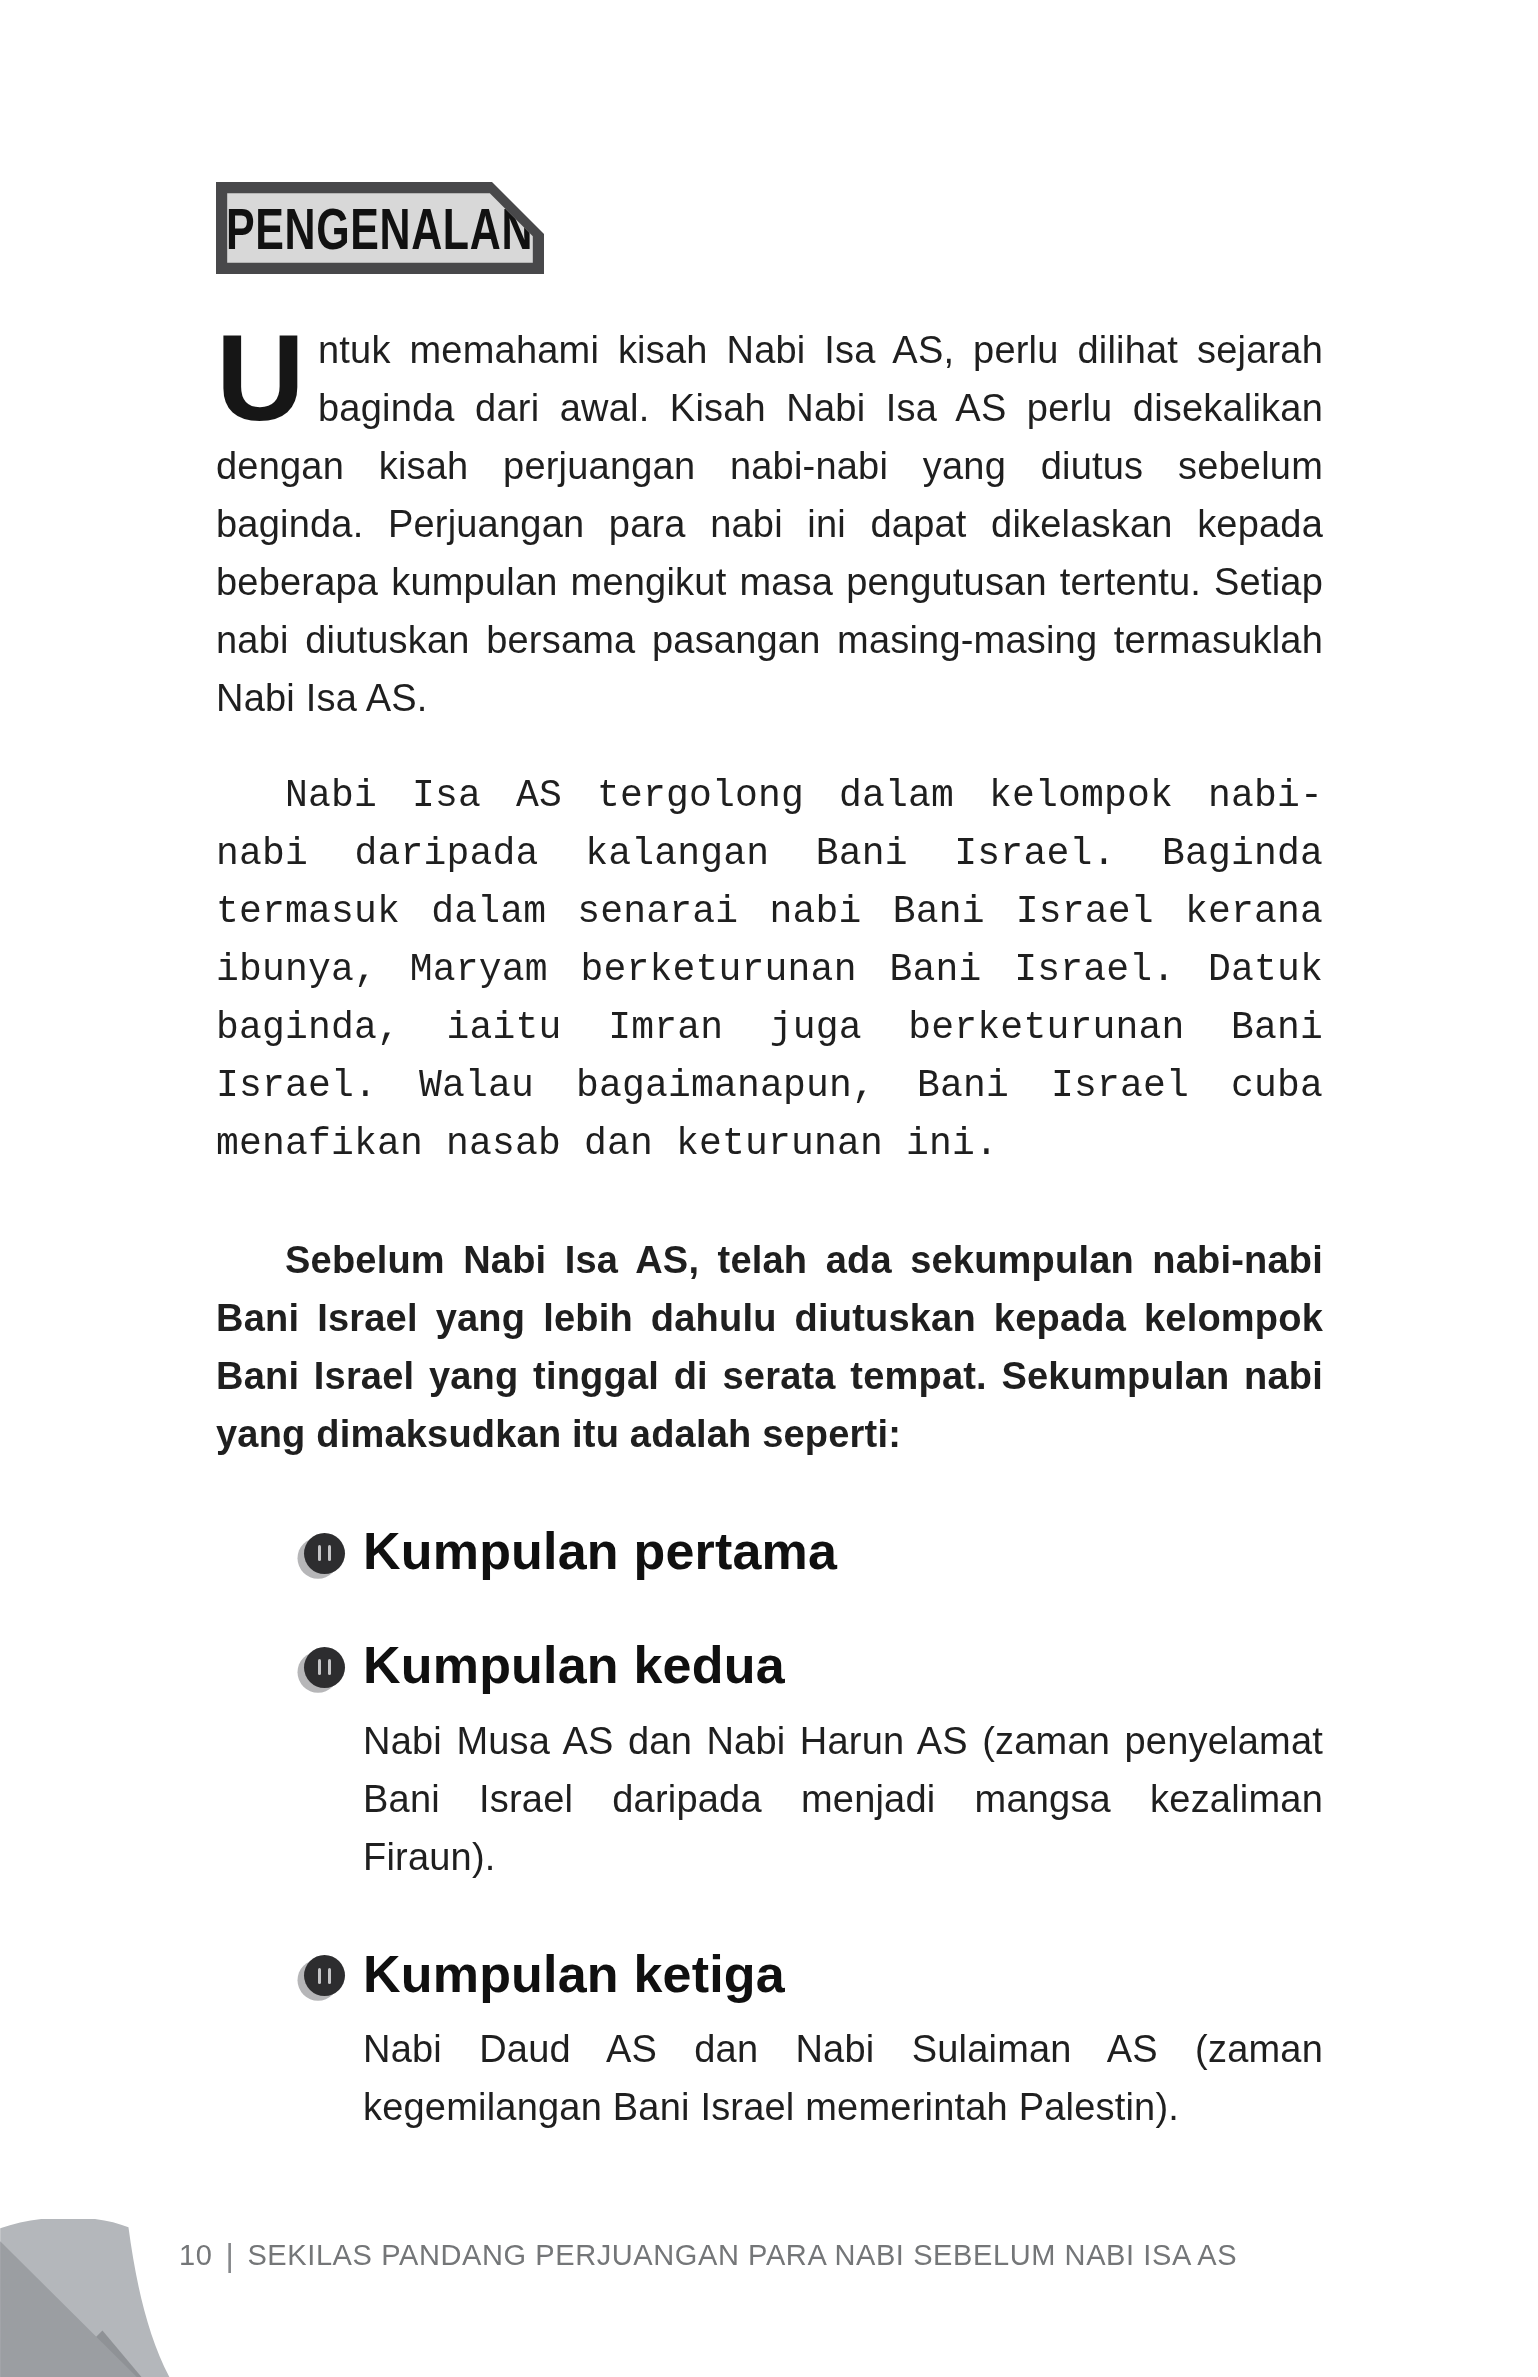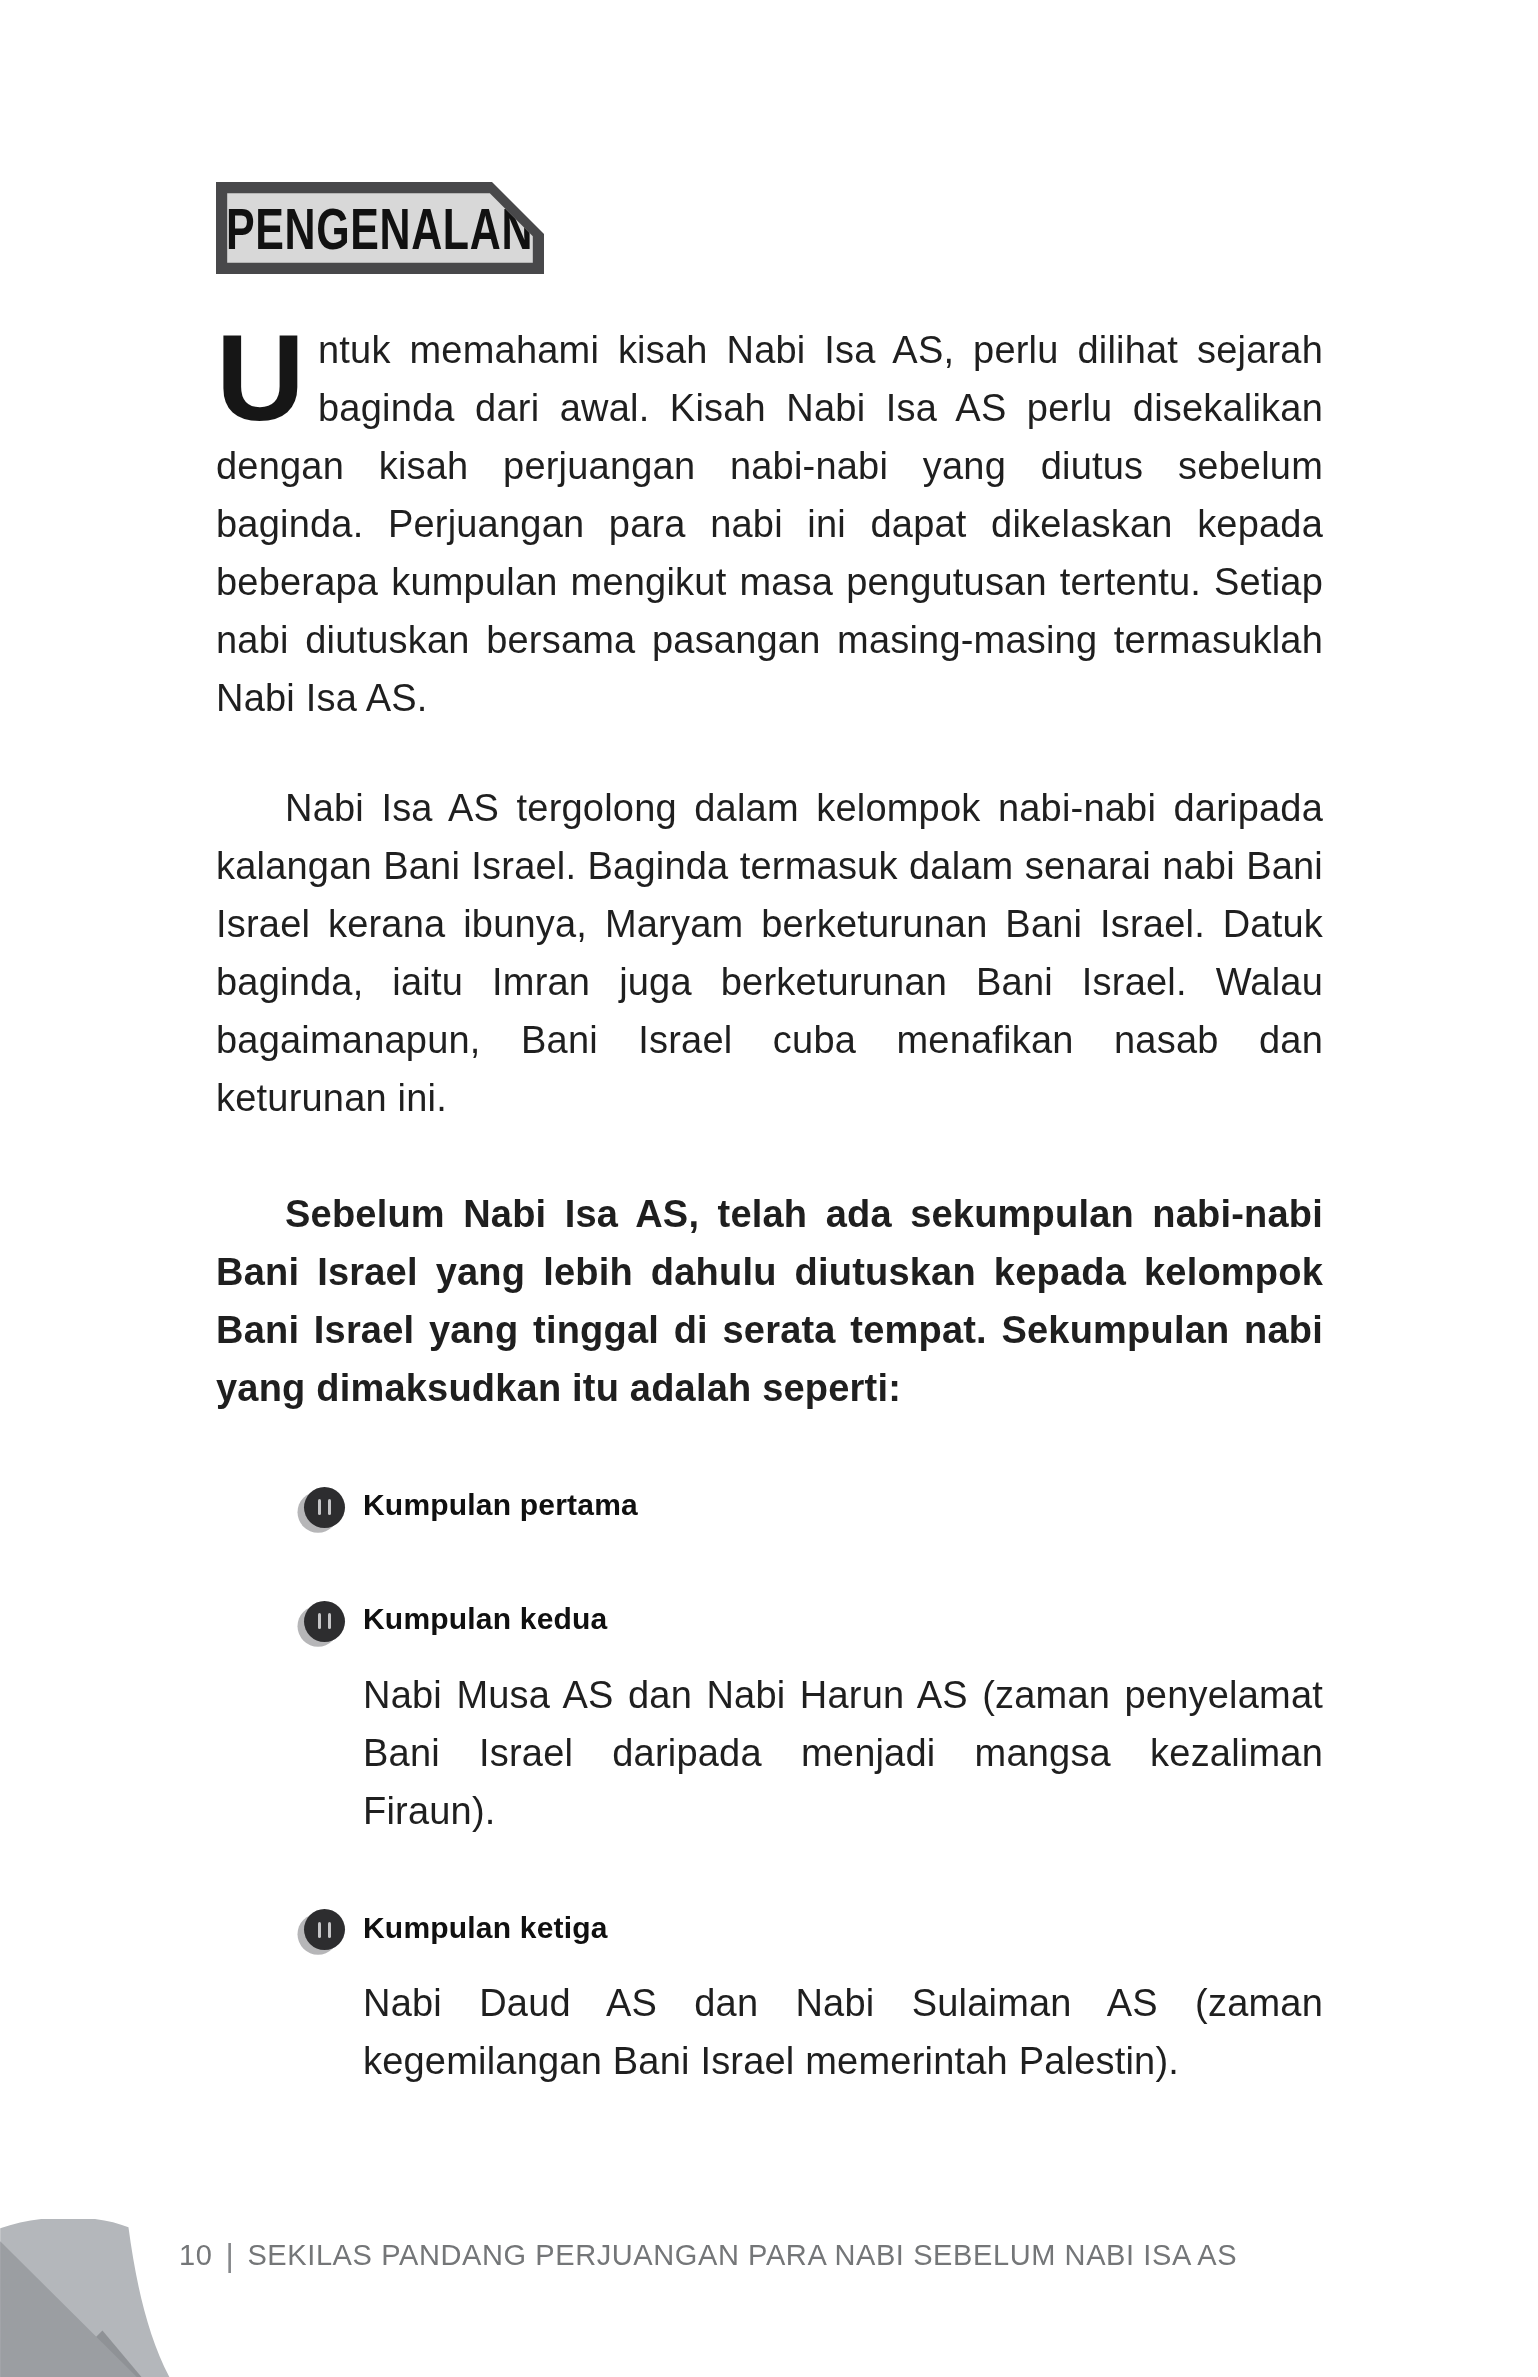--- a/index.html
+++ b/index.html
@@ -42,34 +42,34 @@
     text-align:justify;
     color:#1f1f1f;
     letter-spacing:0.2px;
   }
   .dropcap{
     float:left;
     font-size:123px;line-height:97px;
     font-weight:700;color:#161616;
     margin:7.5px 13px 0 0;
   }
-  .para2{margin-top:52px;text-indent:69px;}
+  .para2{margin-top:40px;text-indent:69px;font-family:Liberation Mono, monospace;}
   .para3{margin-top:58px;text-indent:69px;font-weight:bold;}
   
   .list-item{position:relative;padding-left:147px;margin-top:62px;}
   .bullet{
     position:absolute;left:88px;top:7.5px;
     width:41px;height:41px;border-radius:50%;
     background:#2d2d2f;
     box-shadow:-6.5px 4.7px 0 0 #b6b6b8;
     display:flex;align-items:center;justify-content:center;gap:6.5px;
   }
   .bullet .bar{width:3.7px;height:16px;background:#c4c4c6;border-radius:1.9px;}
   .item-heading{
-    font-size:30px;font-weight:700;color:#101010;
+    font-size:52px;font-weight:700;color:#101010;
     line-height:52px;letter-spacing:0.2px;
     text-align:left;text-indent:0;
   }
   .item-body{margin-top:20.5px;text-indent:0;}
   
   .footer{
     position:absolute;left:179px;top:2237px;
     font-size:29px;color:#747678;
     letter-spacing:0.6px;white-space:nowrap;
     display:flex;align-items:center;

